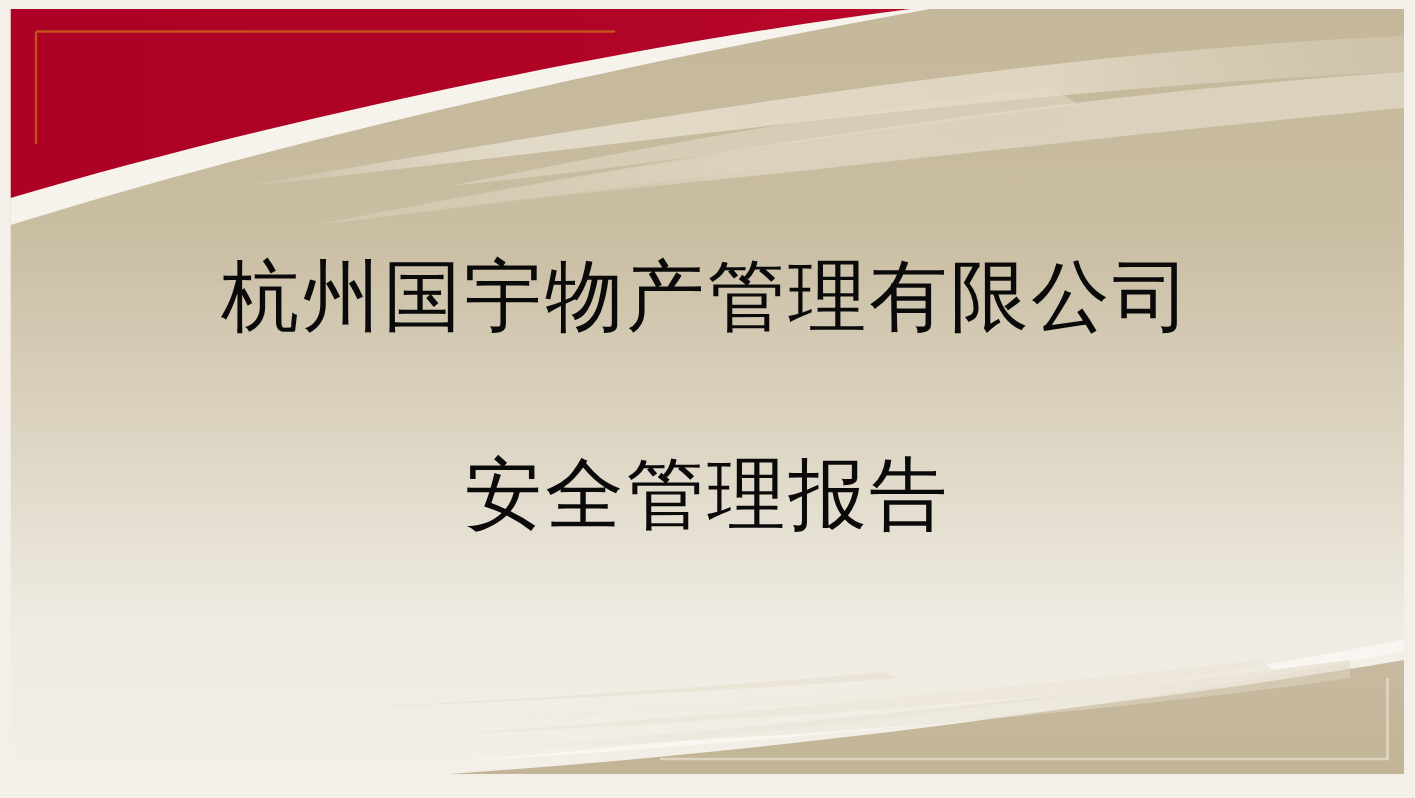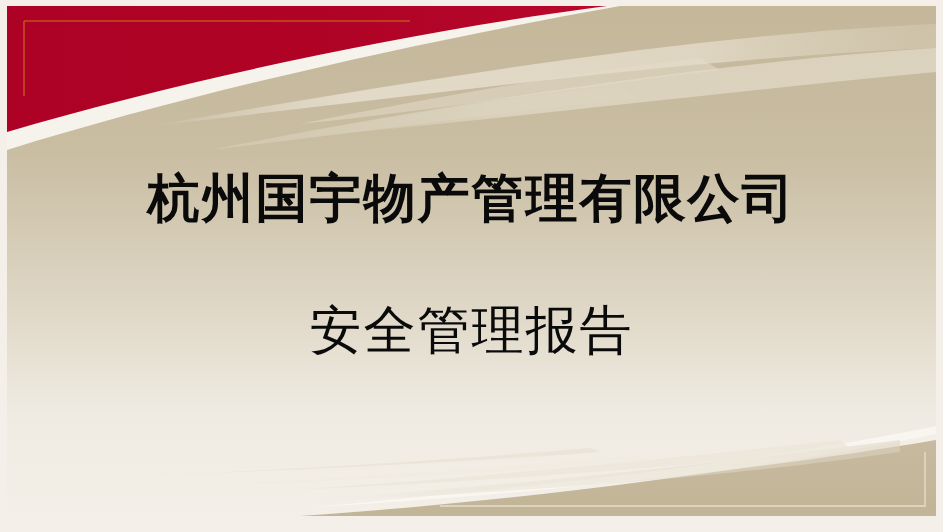--- a/index.html
+++ b/index.html
@@ -42,21 +42,21 @@
     width: 943px;
     text-align: center;
   }
 
   .slide-title {
     font-family: "Liberation Serif", "DejaVu Serif", serif;
     font-size: 52px;
     line-height: 62px;
     letter-spacing: 2px;
     color: #0a0a0a;
-    font-weight: bold;
+    font-weight: normal;
     margin: 0;
     white-space: nowrap;
   }
 
   .subtitle-block {
     position: absolute;
     left: 0;
     top: 300px;
     width: 943px;
     text-align: center;

